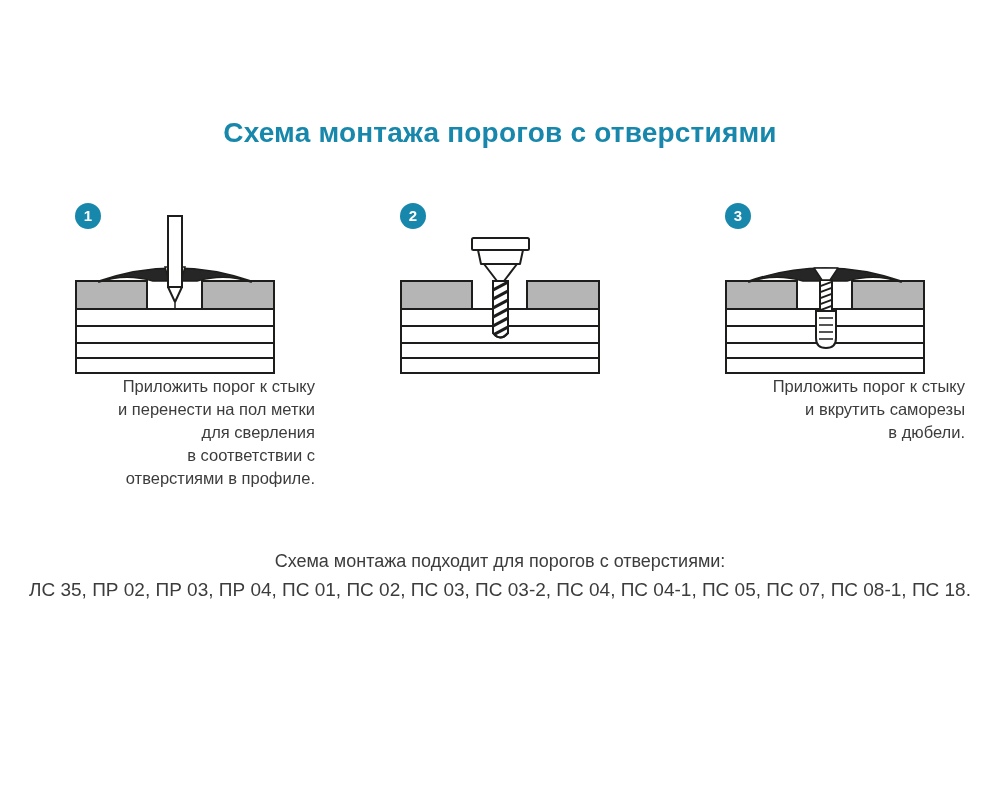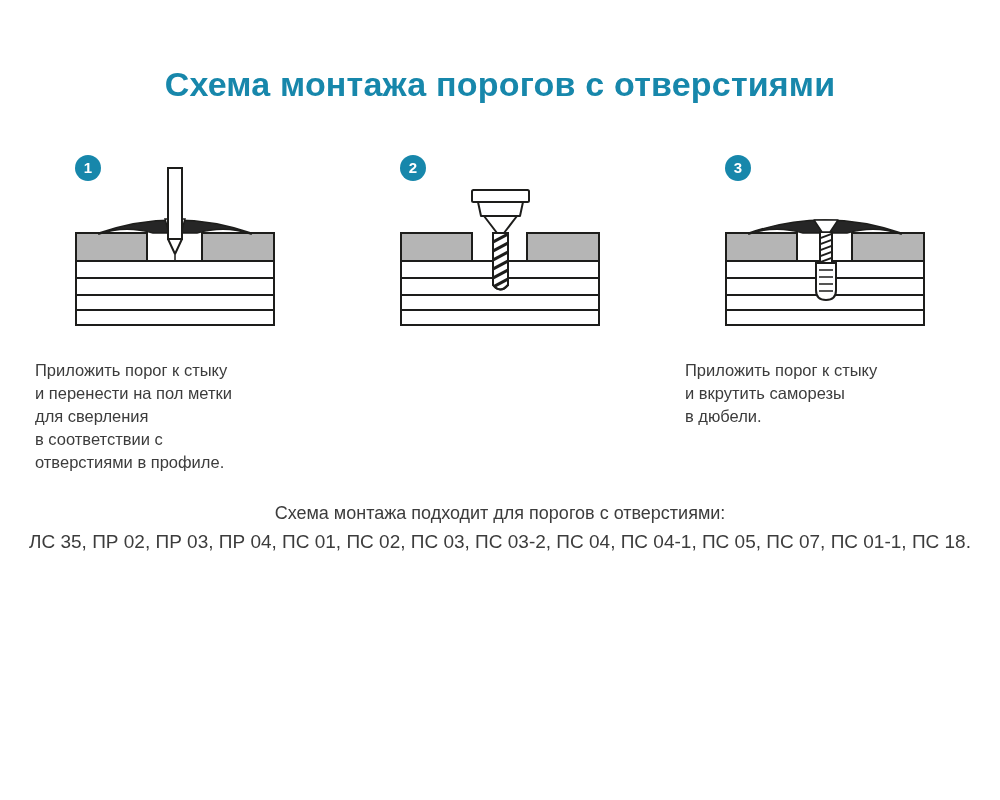--- a/index.html
+++ b/index.html
@@ -13,23 +13,23 @@
     color: #3c3c3c;
   }
   .page {
     position: relative;
     width: 1000px;
     height: 800px;
     background: #ffffff;
   }
   h1.title {
     margin: 0;
-    padding-top: 68px;
+    padding-top: 116px;
     text-align: center;
-    font-size: 34px;
+    font-size: 28px;
     line-height: 33px;
     font-weight: bold;
     color: #1787ab;
     letter-spacing: 0.2px;
   }
   .columns {
     position: relative;
     width: 930px;
     margin: 54px auto 0 auto;
     display: flex;
@@ -57,24 +57,24 @@
   }
   .illu {
     position: absolute;
     left: 40px;
     top: 8px;
     width: 200px;
     height: 165px;
   }
   .caption {
     position: absolute;
-    top: 204px;
+    top: 172px;
     left: 0;
     width: 280px;
-    text-align: left;
+    text-align: right;
     font-size: 16.5px;
     line-height: 23px;
     white-space: pre-line;
   }
   .footer {
     margin-top: 36px;
     text-align: center;
   }
   .footer-line1 {
     font-size: 18px;
@@ -207,16 +207,16 @@
       </svg>
       <div class="caption">Приложить порог к стыку
 и вкрутить саморезы
 в дюбели.</div>
     </div>
 
   </div>
 
   <div class="footer">
     <div class="footer-line1">Схема монтажа подходит для порогов с отверстиями:</div>
-    <div class="footer-line2">ЛС 35, ПР 02, ПР 03, ПР 04, ПС 01, ПС 02, ПС 03, ПС 03-2, ПС 04, ПС 04-1, ПС 05, ПС 07, ПС 01-1, ПС 18.</div>
+    <div class="footer-line2">ЛС 35, ПР 02, ПР 03, ПР 04, ПС 01, ПС 02, ПС 03, ПС 03-2, ПС 04, ПС 04-1, ПС 05, ПС 07, ПС 08-1, ПС 18.</div>
   </div>
 
 </div>
 
 </body></html>

